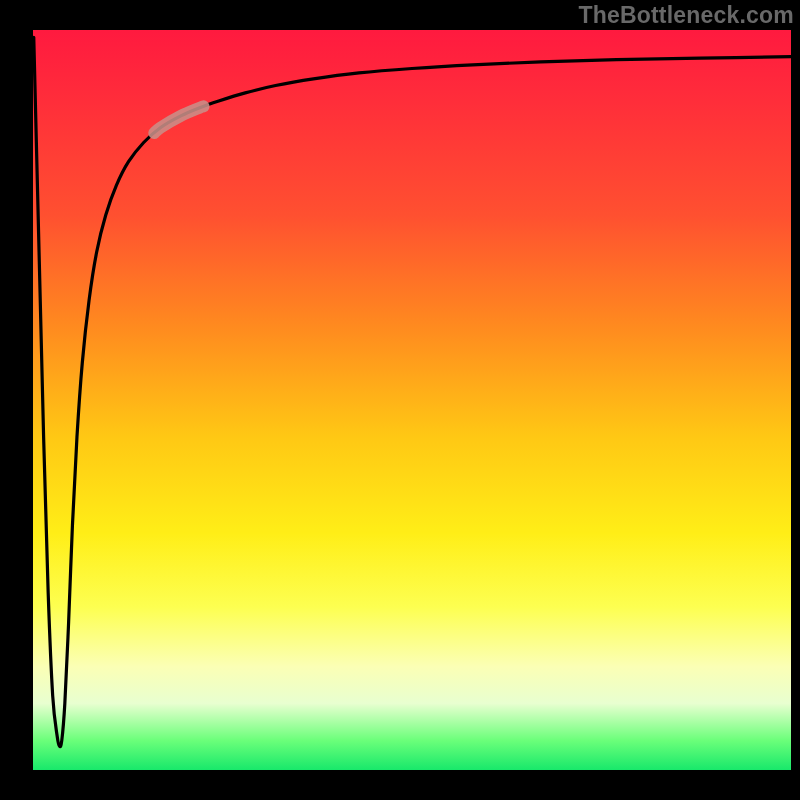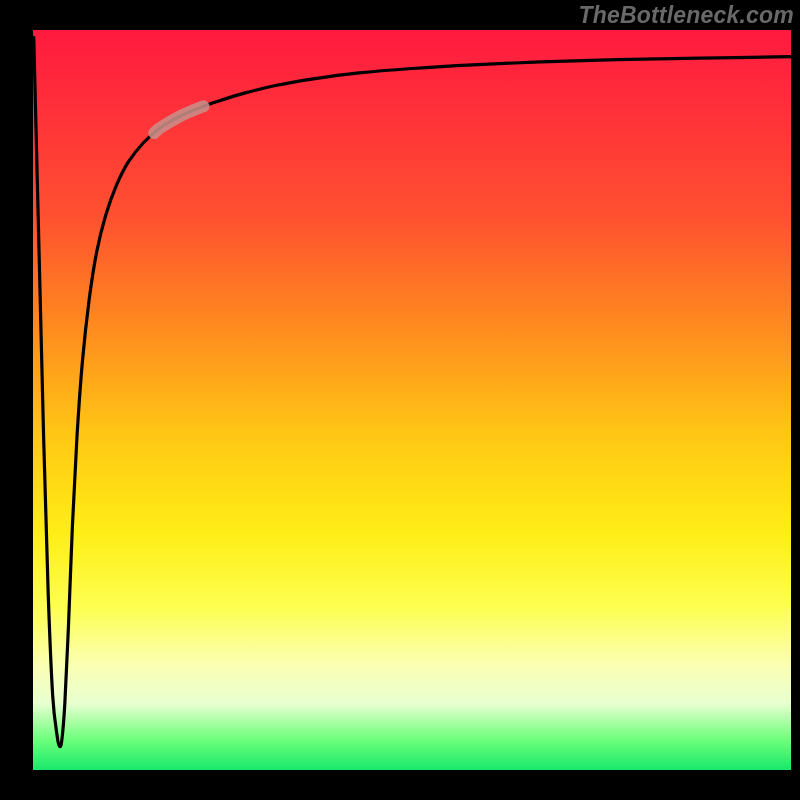--- a/index.html
+++ b/index.html
@@ -2,21 +2,20 @@
 <html><head>
 <meta charset="utf-8">
 <style>
   * { margin: 0; padding: 0; box-sizing: border-box; }
   html, body { width: 800px; height: 800px; overflow: hidden; background: #000; }
   .stage {
     position: relative;
     width: 800px;
     height: 800px;
     background: #000;
-    font-style: italic;
   }
   .watermark {
     position: absolute;
     top: 2px;
     right: 6px;
     font-family: Arial, Helvetica, sans-serif;
     font-size: 23px;
     font-weight: 600;
     color: #696969;
     letter-spacing: 0.2px;

